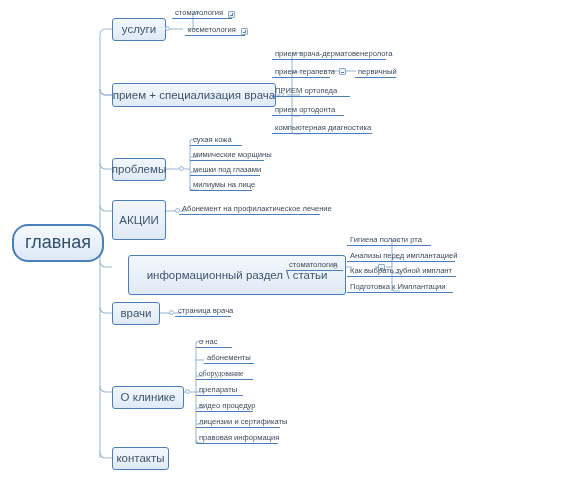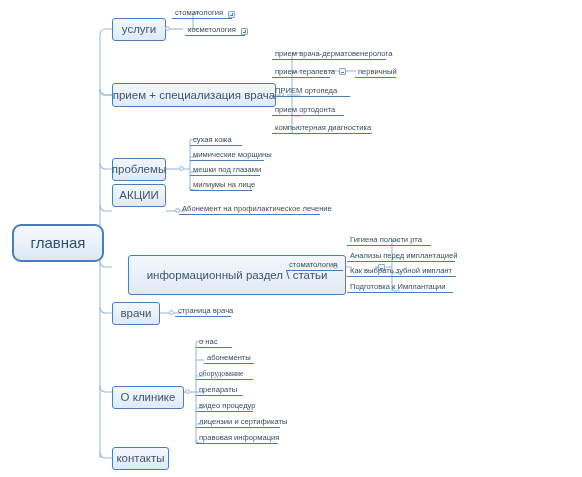--- a/index.html
+++ b/index.html
@@ -21,22 +21,22 @@
     border-radius:3px;
     background:linear-gradient(to bottom,#f3f7fc 0%,#e8f0f9 55%,#dfeaf6 100%);
     color:#3f556e;
     display:flex;align-items:center;justify-content:center;
     text-align:center;
     line-height:1.1;
     white-space:nowrap;
   }
   .node.root{
     border-width:2px;
-    border-radius:9px;
-    font-size:15px;
+    border-radius:16px;
+    font-size:18px;
     color:#32506e;
     background:linear-gradient(to bottom,#f6f9fd 0%,#e9f1fa 50%,#dce8f5 100%);
   }
   .node.lvl1{
     font-size:11.5px;
   }
 
   
   .leaf{
     position:absolute;
@@ -166,21 +166,21 @@
   <div class="node lvl1" style="left:112px;top:83px;width:164px;height:24px;">
     <span>прием + специализация врача</span>
   </div>
   <div class="dot" style="left:279px;top:92px;"></div>
 
   <div class="node lvl1" style="left:112px;top:158px;width:54px;height:23px;">
     <span>проблемы</span>
   </div>
   <div class="dot" style="left:179px;top:166px;"></div>
 
-  <div class="node lvl1" style="left:112px;top:184px;width:54px;height:23px;">
+  <div class="node lvl1" style="left:112px;top:200px;width:54px;height:40px;">
     <span>АКЦИИ</span>
   </div>
   <div class="dot" style="left:175px;top:208px;"></div>
 
   <div class="node lvl1" style="left:128px;top:255px;width:218px;height:40px;">
     <span>информационный раздел \ статьи</span>
   </div>
   <div class="dot" style="left:333px;top:264px;"></div>
 
   <div class="node lvl1" style="left:112px;top:302px;width:48px;height:23px;">

